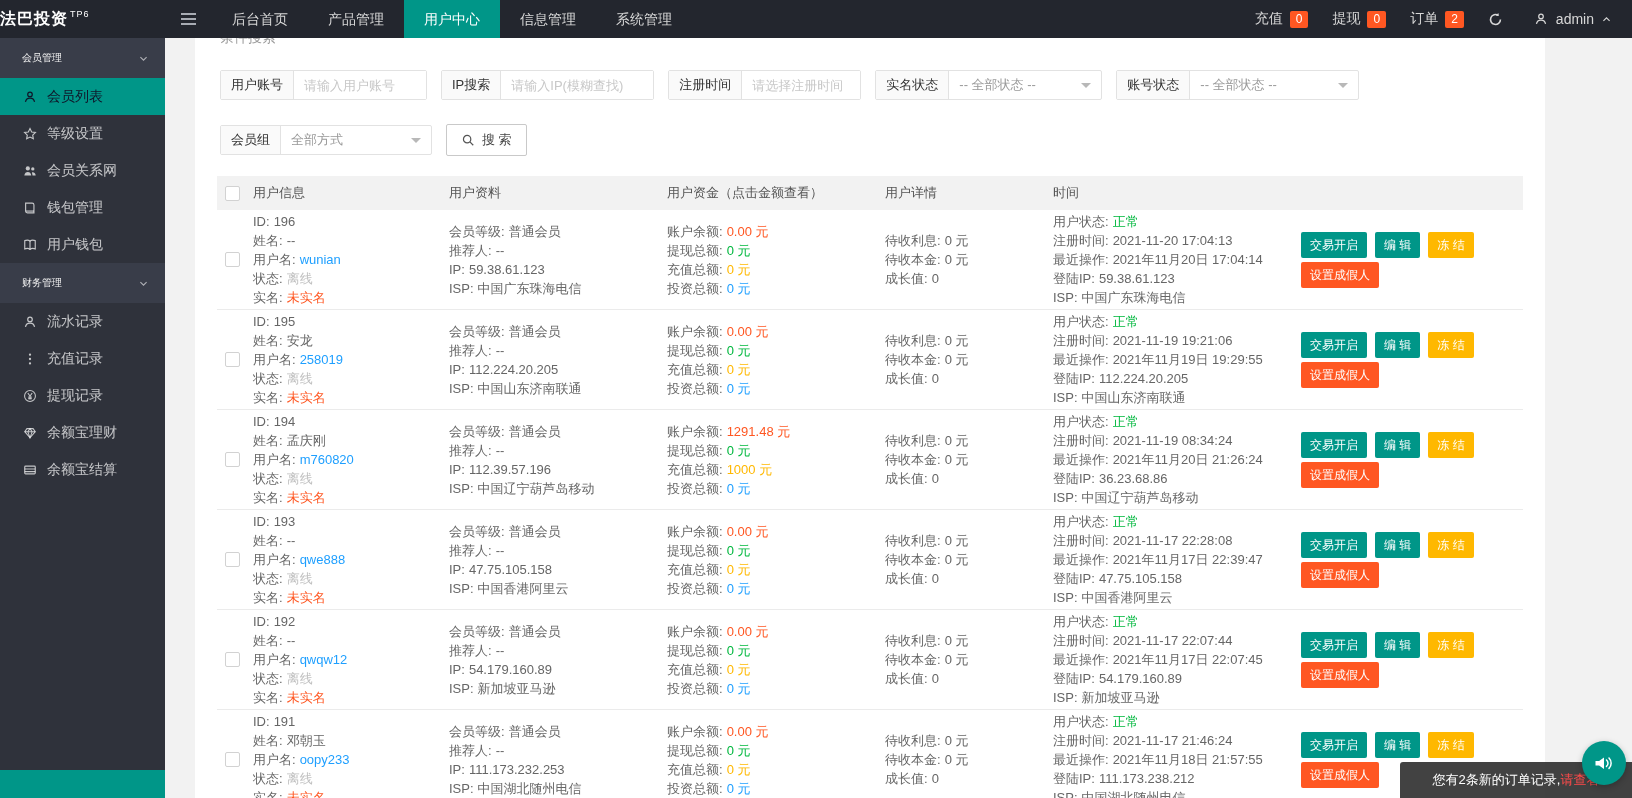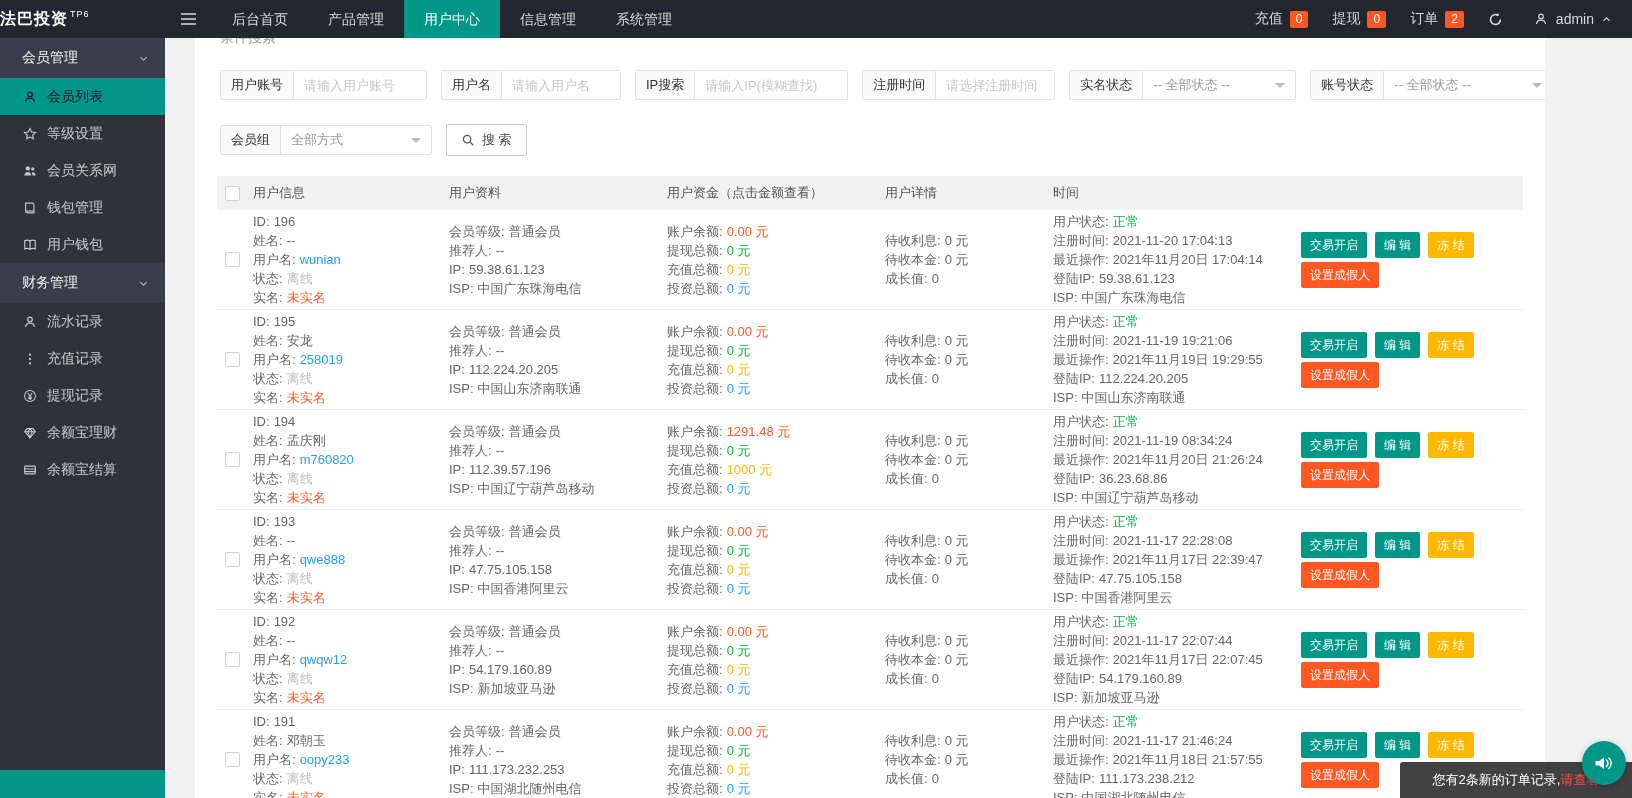--- a/index.html
+++ b/index.html
@@ -17,21 +17,21 @@
 .nav-right{margin-left:auto;display:flex;align-items:center;padding-right:20px}
 .nav-stat{display:flex;align-items:center;color:#d8d8d8;font-size:14px;margin-right:24px;cursor:pointer}
 .badge{background:#FF5722;color:#fff;font-size:12px;line-height:17px;padding:0 6px;border-radius:2px;margin-left:7px}
 .refresh{color:#d8d8d8;margin-right:30px;display:flex;align-items:center;cursor:pointer}
 .refresh svg{width:15px;height:15px}
 .admin{display:flex;align-items:center;color:#d8d8d8;font-size:14px;gap:7px;cursor:pointer}
 .admin .ic svg{width:14px;height:14px}
 .chev{width:11px;height:11px}
 
 .sidebar{position:fixed;top:38px;left:0;bottom:0;width:165px;background:#2F323B}
-.side-sec{height:40px;display:flex;align-items:center;justify-content:space-between;padding:0 16px 0 22px;background:#393D49;color:#f2f2f2;font-size:14px;cursor:pointer}
+.side-sec{height:40px;display:flex;align-items:center;justify-content:space-between;padding:0 16px 0 22px;background:#393D49;color:#f2f2f2;font-size:10px;cursor:pointer}
 .side-sec .chev{color:rgba(255,255,255,.6)}
 .side-item{height:37px;display:flex;align-items:center;padding-left:22px;color:rgba(255,255,255,.72);font-size:14px;cursor:pointer}
 .side-item.active{background:#009688;color:#0f172a}
 .ic{width:16px;height:16px;display:inline-flex;align-items:center;justify-content:center}
 .side-item .ic{margin-right:9px}
 .ic svg{width:14px;height:14px}
 .side-footer{position:absolute;left:0;bottom:0;width:165px;height:28px;background:#009688}
 
 .content{position:absolute;left:195px;top:38px;width:1350px;bottom:0;background:#fff;padding:0 12px;overflow:hidden}
 .legend-clip{height:8px;overflow:hidden;margin-left:13px}
@@ -246,24 +246,20 @@
   <div class="legend-clip">
       <span>条件搜索</span>
     </div>
 
   <div class="filters">
     <div class="frow">
       <div class="fg fg1">
         <span class="fl">用户账号</span>
         <input class="fi" placeholder="请输入用户账号" style="">
       </div>
-      <div class="fg fg2">
-        <span class="fl">用户名</span>
-        <input class="fi" placeholder="请输入用户名" style="">
-      </div>
       <div class="fg fg3">
         <span class="fl">IP搜索</span>
         <input class="fi" placeholder="请输入IP(模糊查找)" style="">
       </div>
       <div class="fg fg4">
         <span class="fl">注册时间</span>
         <input class="fi" placeholder="请选择注册时间" style="">
       </div>
       <div class="fg fg5">
         <span class="fl">实名状态</span>

